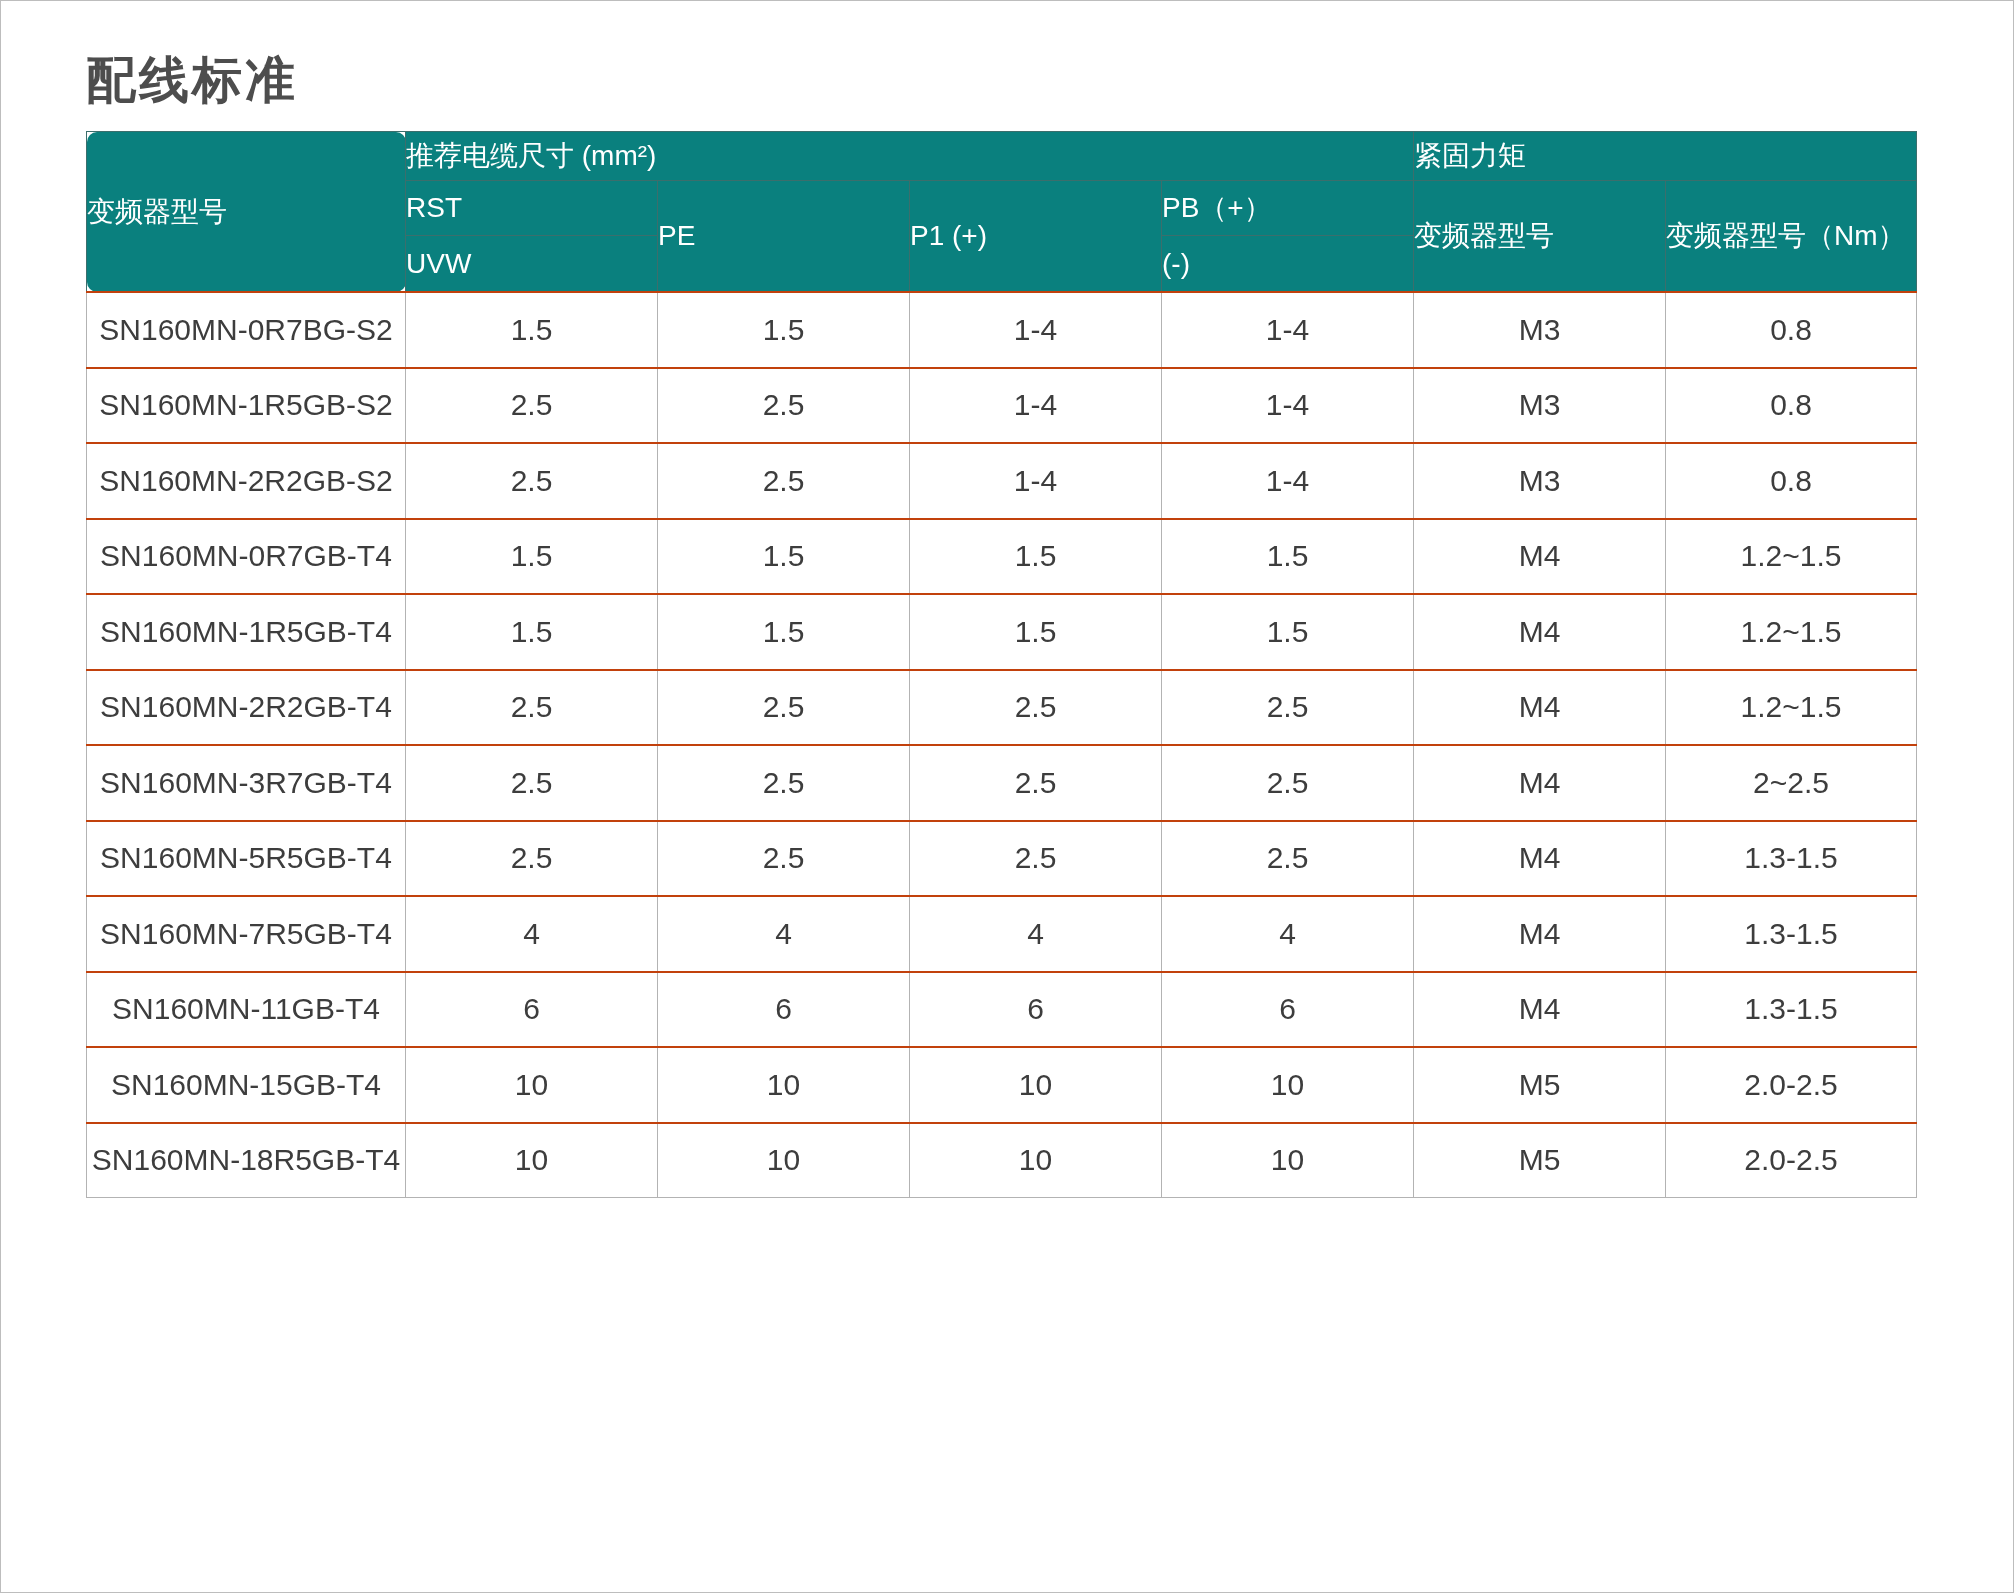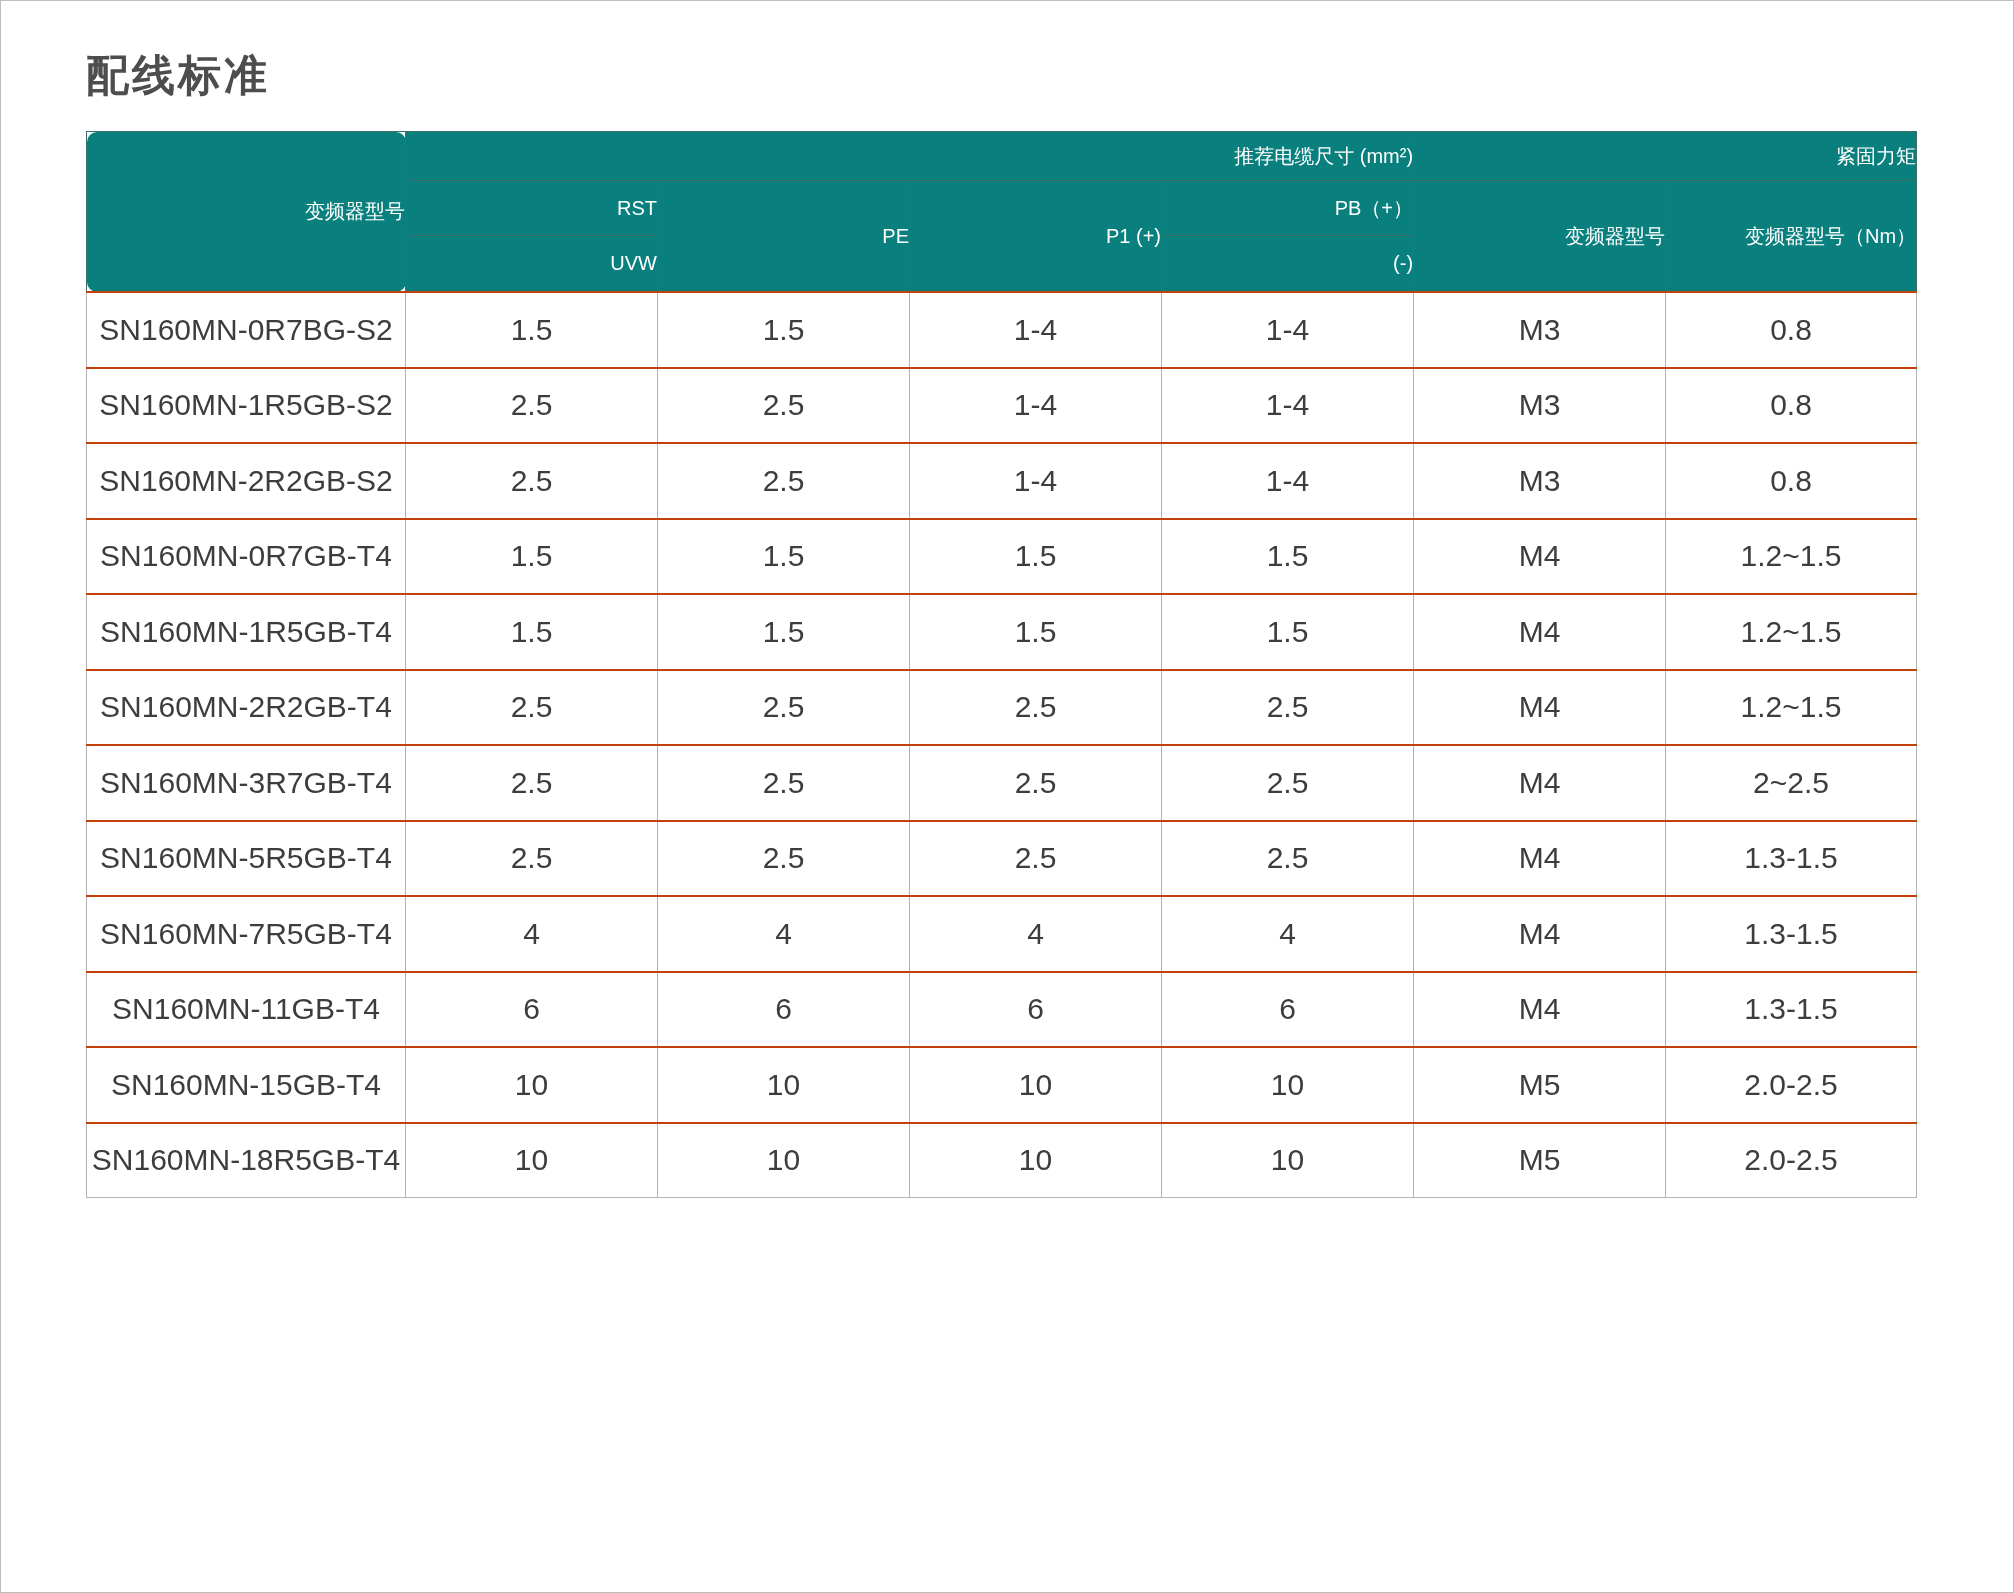--- a/index.html
+++ b/index.html
@@ -8,40 +8,40 @@
     width:2014px;height:1593px;
     background:#ffffff;
     border:1px solid #bdbdbd;
     box-sizing:border-box;
     font-family:"Liberation Sans", sans-serif;
     overflow:hidden;
   }
   .title{
     position:absolute;
     left:85px;top:46px;
-    font-size:43px;
+    font-size:50px;
     font-weight:700;
     color:#4d4d4d;
     letter-spacing:3px;
   }
   table.spec{
     position:absolute;
     left:85px;top:130px;
     width:1830px;
     border-collapse:collapse;
     table-layout:fixed;
     border:1px solid #6f6f6f;
   }
   table.spec th{
     background:#0a807e;
     color:#ffffff;
     font-weight:400;
-    font-size:20px;
+    font-size:28px;
     border:1px solid #3c6e6c;
-    text-align:right;
+    text-align:left;
     vertical-align:middle;
     padding:0;
   }
   th.model-head{
     text-align:left;
     padding-left:10px;
     border-radius:10px;
   }
   tr.group-row th{height:48px;}
   tr.sub-row-a th{height:54px;}

